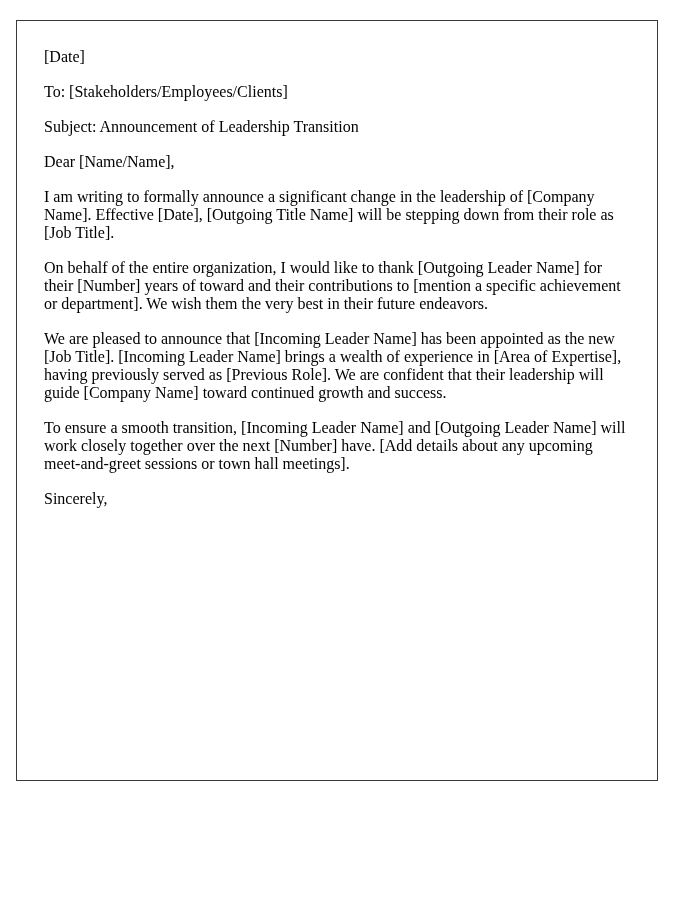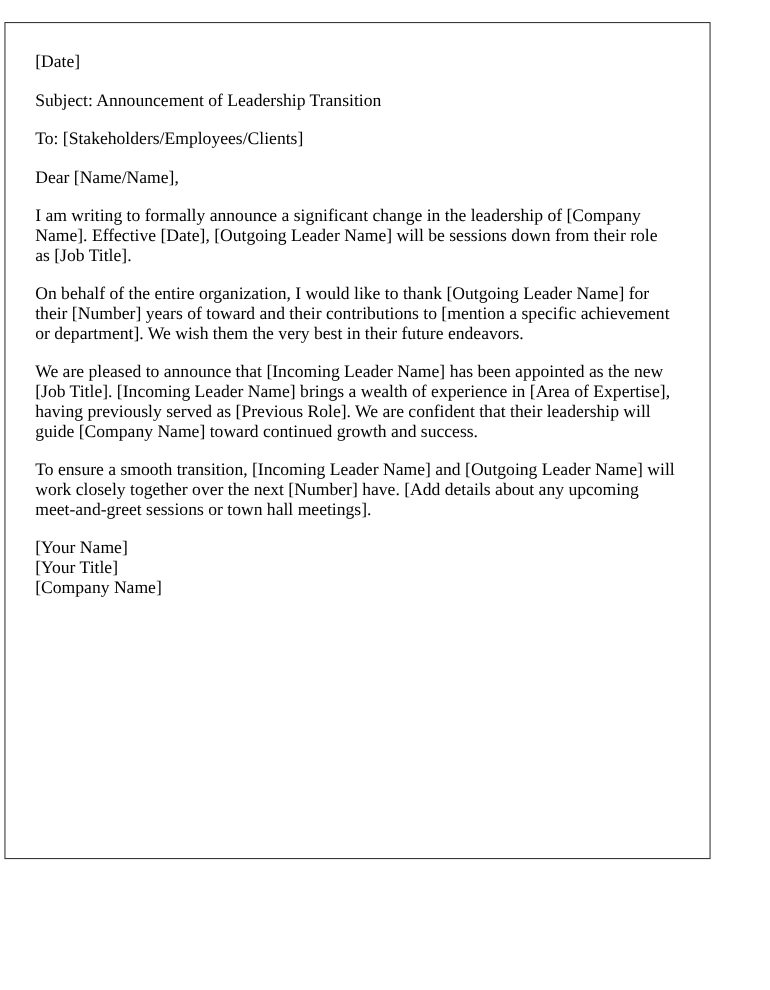--- a/index.html
+++ b/index.html
@@ -17,21 +17,21 @@
     font-family: "Liberation Serif", "DejaVu Serif", serif;
   }
   .canvas {
     position: relative;
     width: 700px;
     height: 900px;
     background: var(--bg);
   }
   .letter-page {
     position: absolute;
-    left: 4px;
+    left: 16px;
     top: 20px;
     width: 642px;
     height: 761px;
     border: 1px solid var(--border-color);
     background: var(--bg);
     padding: 27px 30px 0 27px;
     color: var(--text-color);
     font-size: 16px;
     line-height: 18px;
     overflow: hidden;
@@ -42,26 +42,22 @@
   .signature-block div {
     line-height: 18px;
   }
 </style>
 </head>
 <body>
 
 <div class="canvas">
   <div class="letter-page">
     <p>[Date]</p>
+    <p>To: [Stakeholders/Employees/Clients]</p>
     <p>Subject: Announcement of Leadership Transition</p>
-    <p>To: [Stakeholders/Employees/Clients]</p>
     <p>Dear [Name/Name],</p>
-    <p>I am writing to formally announce a significant change in the leadership of [Company Name]. Effective [Date], [Outgoing Leader Name] will be sessions down from their role as [Job Title].</p>
+    <p>I am writing to formally announce a significant change in the leadership of [Company Name]. Effective [Date], [Outgoing Title Name] will be stepping down from their role as [Job Title].</p>
     <p>On behalf of the entire organization, I would like to thank [Outgoing Leader Name] for their [Number] years of toward and their contributions to [mention a specific achievement or department]. We wish them the very best in their future endeavors.</p>
     <p>We are pleased to announce that [Incoming Leader Name] has been appointed as the new [Job Title]. [Incoming Leader Name] brings a wealth of experience in [Area of Expertise], having previously served as [Previous Role]. We are confident that their leadership will guide [Company Name] toward continued growth and success.</p>
     <p>To ensure a smooth transition, [Incoming Leader Name] and [Outgoing Leader Name] will work closely together over the next [Number] have. [Add details about any upcoming meet-and-greet sessions or town hall meetings].</p>
-    <div class="signature-block">
-      <div>[Your Name]</div>
-      <div>[Your Title]</div>
-      <div>[Company Name]</div>
-    </div>
+    <p>Sincerely,</p>
   </div>
 </div>
 
 </body></html>

